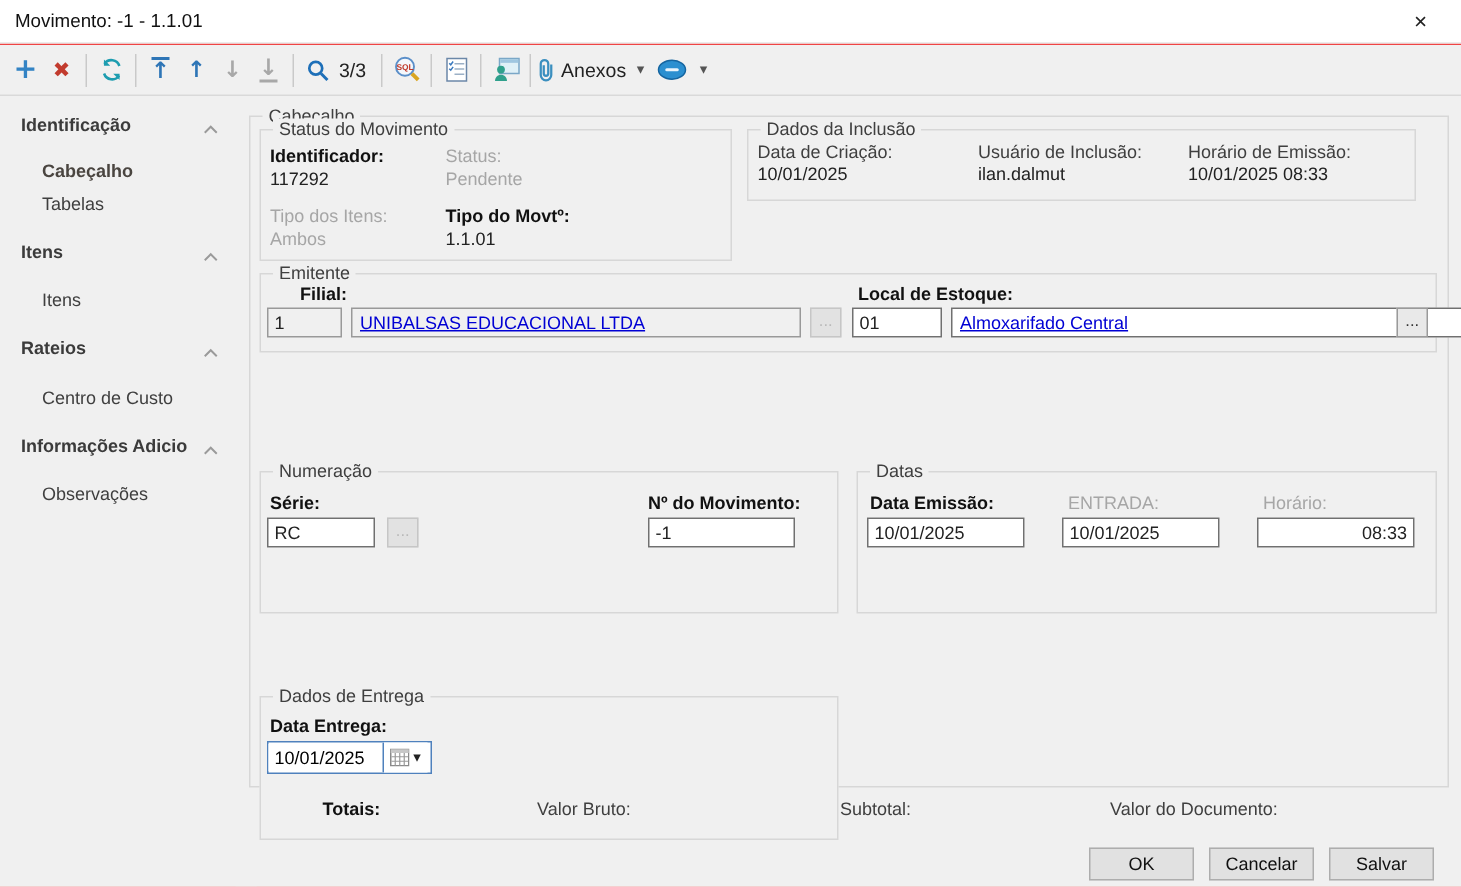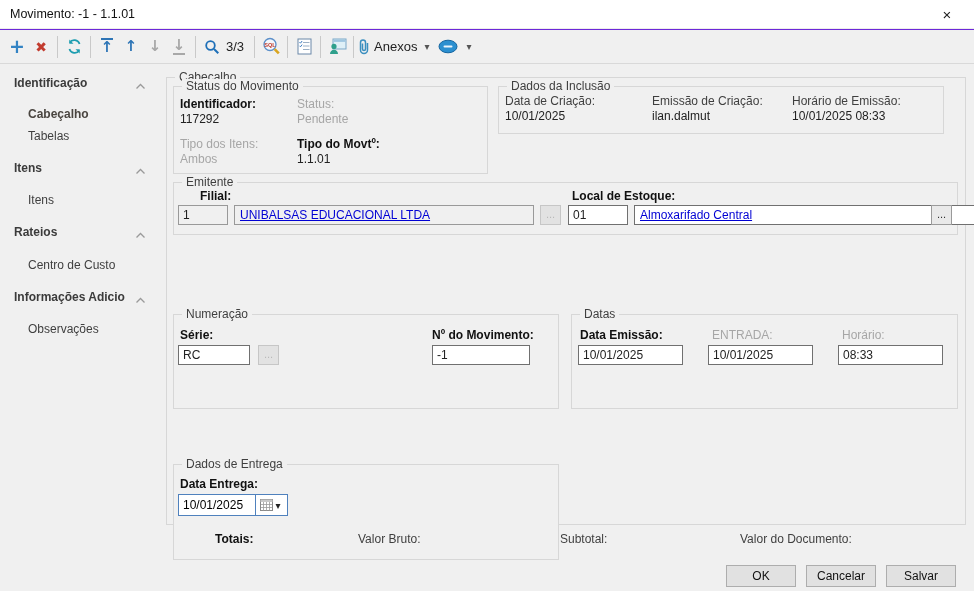--- a/index.html
+++ b/index.html
@@ -1,18 +1,18 @@
 <!DOCTYPE html>
 <html><head>
 <meta charset="utf-8">
 <style>
   * { box-sizing: border-box; margin: 0; padding: 0; }
   html,body { width: 974px; height: 591px; }
   body { font-family: "Liberation Sans", "DejaVu Sans", sans-serif; font-size: 12px; color: #1a1a1a; background:#fff; }
-  .window { position: relative; width: 974px; height: 591px; background:#6d28d9; overflow: hidden; }
+  .window { position: relative; width: 974px; height: 591px; background:#ef4444; overflow: hidden; }
 
   
   .titlebar { position:absolute; left:0; top:0; width:974px; height:29px; background:#fff; border-bottom:1px solid #ececec; }
   .titlebar .title { position:absolute; left:10px; top:7px; font-size:12.5px; color:#111; }
   .close-btn { position:absolute; right:16px; top:5px; width:22px; height:20px; text-align:center; font-size:15px; color:#222; cursor:pointer; line-height:20px; }
 
   
   .toolbar { position:absolute; left:0; top:30px; width:974px; height:34px; background:#f0f0f0; border-bottom:1px solid #d9d9d9; display:flex; align-items:center; padding:0 5px; }
   .tb-btn { min-width:24px; height:26px; display:flex; align-items:center; justify-content:center; cursor:pointer; }
   .tb-sep { width:1px; height:22px; background:#c9c9c9; margin:0 4px; }
@@ -203,21 +203,21 @@
         <span class="lbl-g" style="left:6px; top:50px;">Tipo dos Itens:</span>
         <span class="val-g" style="left:6px; top:65px;">Ambos</span>
         <span class="lbl-b" style="left:123px; top:50px;">Tipo do Movtº:</span>
         <span class="val" style="left:123px; top:65px;">1.1.01</span>
       </div>
 
       <div class="grp" style="left:331px; top:8px; width:446px; height:48px;">
         <span class="cap">Dados da Inclusão</span>
         <span class="val" style="left:6px; top:7px; color:#3f3f3f;">Data de Criação:</span>
         <span class="val" style="left:6px; top:22px;">10/01/2025</span>
-        <span class="val" style="left:153px; top:7px; color:#3f3f3f;">Emissão de Criação:</span>
+        <span class="val" style="left:153px; top:7px; color:#3f3f3f;">Usuário de Inclusão:</span>
         <span class="val" style="left:153px; top:22px;">ilan.dalmut</span>
         <span class="val" style="left:293px; top:7px; color:#3f3f3f;">Horário de Emissão:</span>
         <span class="val" style="left:293px; top:22px;">10/01/2025 08:33</span>
       </div>
 
       <div class="grp" style="left:6px; top:104px; width:785px; height:53px;">
         <span class="cap">Emitente</span>
         <span class="lbl-b" style="left:6px; top:6px;padding-left:20px;">Filial:</span>
         <input class="fld f-gray" style="left: 4px; top: 22px; width: 50px;" readonly="" value="1">
         <div class="linkbox f-gray" style="left:60px; top:22px; width:300px;">
@@ -242,21 +242,21 @@
         <input class="fld f-white" style="left: 258px; top: 30px; width: 98px;" readonly="" value="-1">
       </div>
 
       <div class="grp" style="left:404px; top:236px; width:387px; height:95px;">
         <span class="cap">Datas</span>
         <span class="lbl-b" style="left:8px; top:13px;">Data Emissão:</span>
         <input class="fld f-white" style="left: 6px; top: 30px; width: 105px;" readonly="" value="10/01/2025">
         <span class="lbl-g" style="left:140px; top:13px;">ENTRADA:</span>
         <input class="fld f-white" style="left: 136px; top: 30px; width: 105px;" readonly="" value="10/01/2025">
         <span class="lbl-g" style="left:270px; top:13px;">Horário:</span>
-        <input class="fld f-white" style="left: 266px; top: 30px; width: 105px; text-align: left;" readonly="" value="08:33">
+        <input class="fld f-white" style="left: 266px; top: 30px; width: 105px; text-align: right;" readonly="" value="08:33">
       </div>
 
       <div class="grp" style="left:6px; top:342px; width:386px; height:96px;margin-top:44px;">
         <span class="cap">Dados de Entrega</span>
         <span class="lbl-b" style="left:6px; top:12px;">Data Entrega:</span>
         <div class="datepicker" style="left:4px; top:29px; width:110px;">
           <input readonly="" value="10/01/2025" style="">
           <div class="dp-btn">
             <svg width="13" height="12" viewBox="0 0 13 12">
                 <rect x="0.5" y="0.5" width="12" height="11" fill="#fff" stroke="#8a8a8a"></rect>

